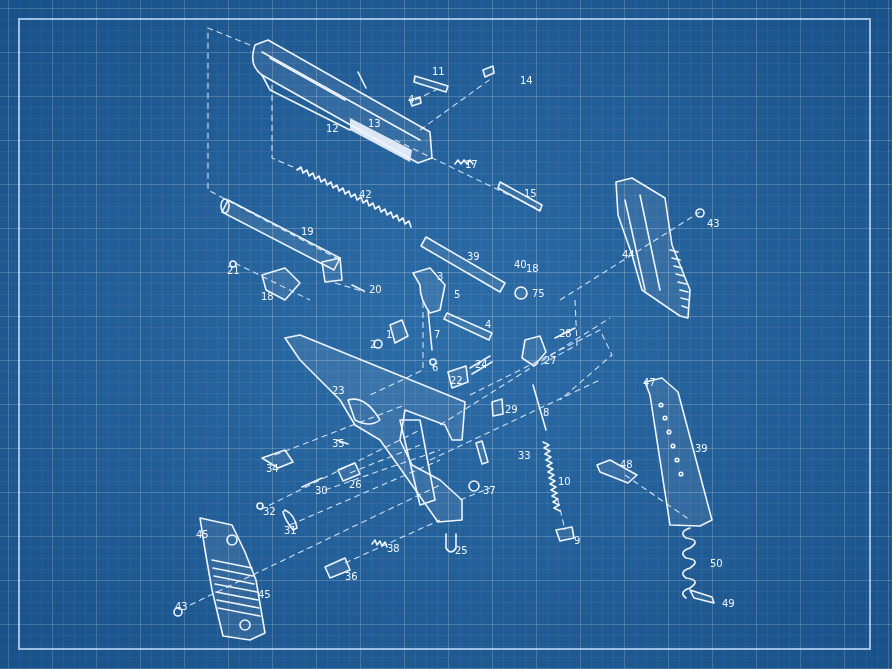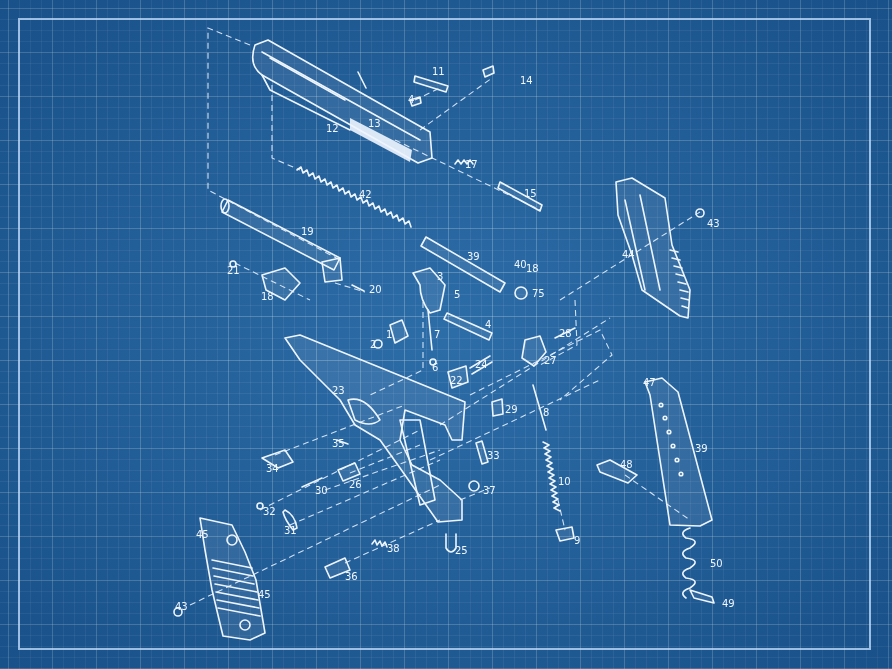--- a/index.html
+++ b/index.html
@@ -190,21 +190,21 @@
     <span class="lbl" style="left: 332px; top: 387px;">23</span>
     <span class="lbl" style="left: 475px; top: 361px;">24</span>
     <span class="lbl" style="left: 455px; top: 547px;">25</span>
     <span class="lbl" style="left: 349px; top: 481px;">26</span>
     <span class="lbl" style="left: 544px; top: 357px;">27</span>
     <span class="lbl" style="left: 559px; top: 330px;">28</span>
     <span class="lbl" style="left: 505px; top: 406px;">29</span>
     <span class="lbl" style="left: 315px; top: 487px;">30</span>
     <span class="lbl" style="left: 284px; top: 527px;">31</span>
     <span class="lbl" style="left: 263px; top: 508px;">32</span>
-    <span class="lbl" style="left: 487px; top: 452px;">33</span>
+    <span class="lbl" style="left: 487px; top: 452px; padding-left: 31px;">33</span>
     <span class="lbl" style="left: 266px; top: 465px;">34</span>
     <span class="lbl" style="left: 332px; top: 440px; text-align: right;">35</span>
     <span class="lbl" style="left: 345px; top: 573px; text-align: center;">36</span>
     <span class="lbl" style="left: 483px; top: 487px;">37</span>
     <span class="lbl" style="left: 387px; top: 545px;">38</span>
     <span class="lbl" style="left: 467px; top: 253px;">39</span>
     <span class="lbl" style="left: 514px; top: 261px;">40</span>
     <span class="lbl" style="left: 532px; top: 290px;">75</span>
     <span class="lbl" style="left: 359px; top: 191px; text-align: center;">42</span>
     <span class="lbl" style="left: 707px; top: 220px;">43</span>

